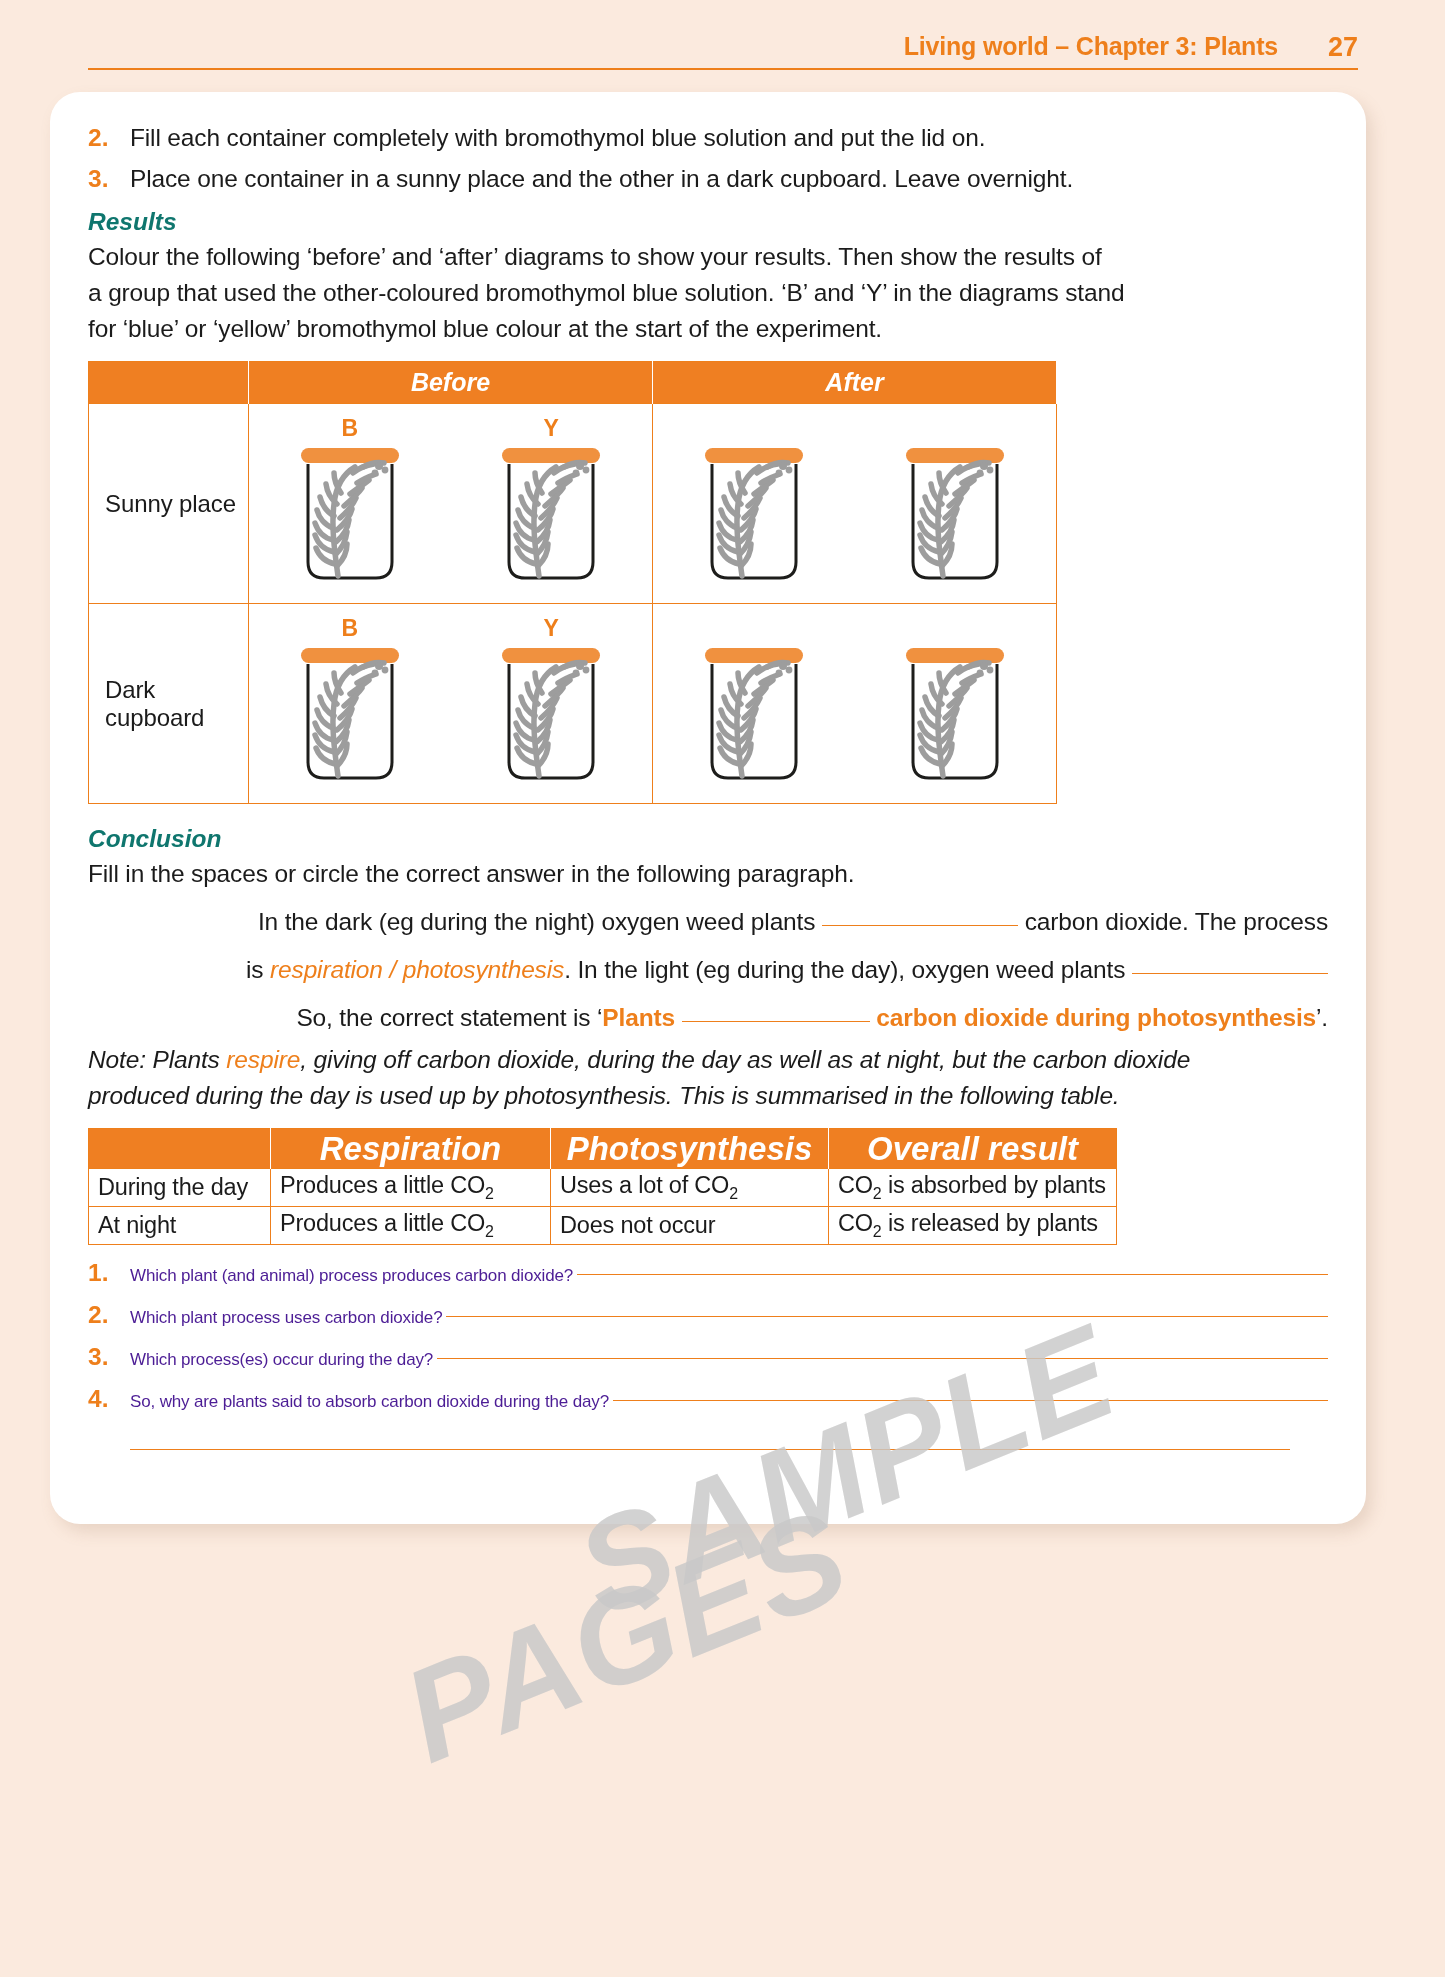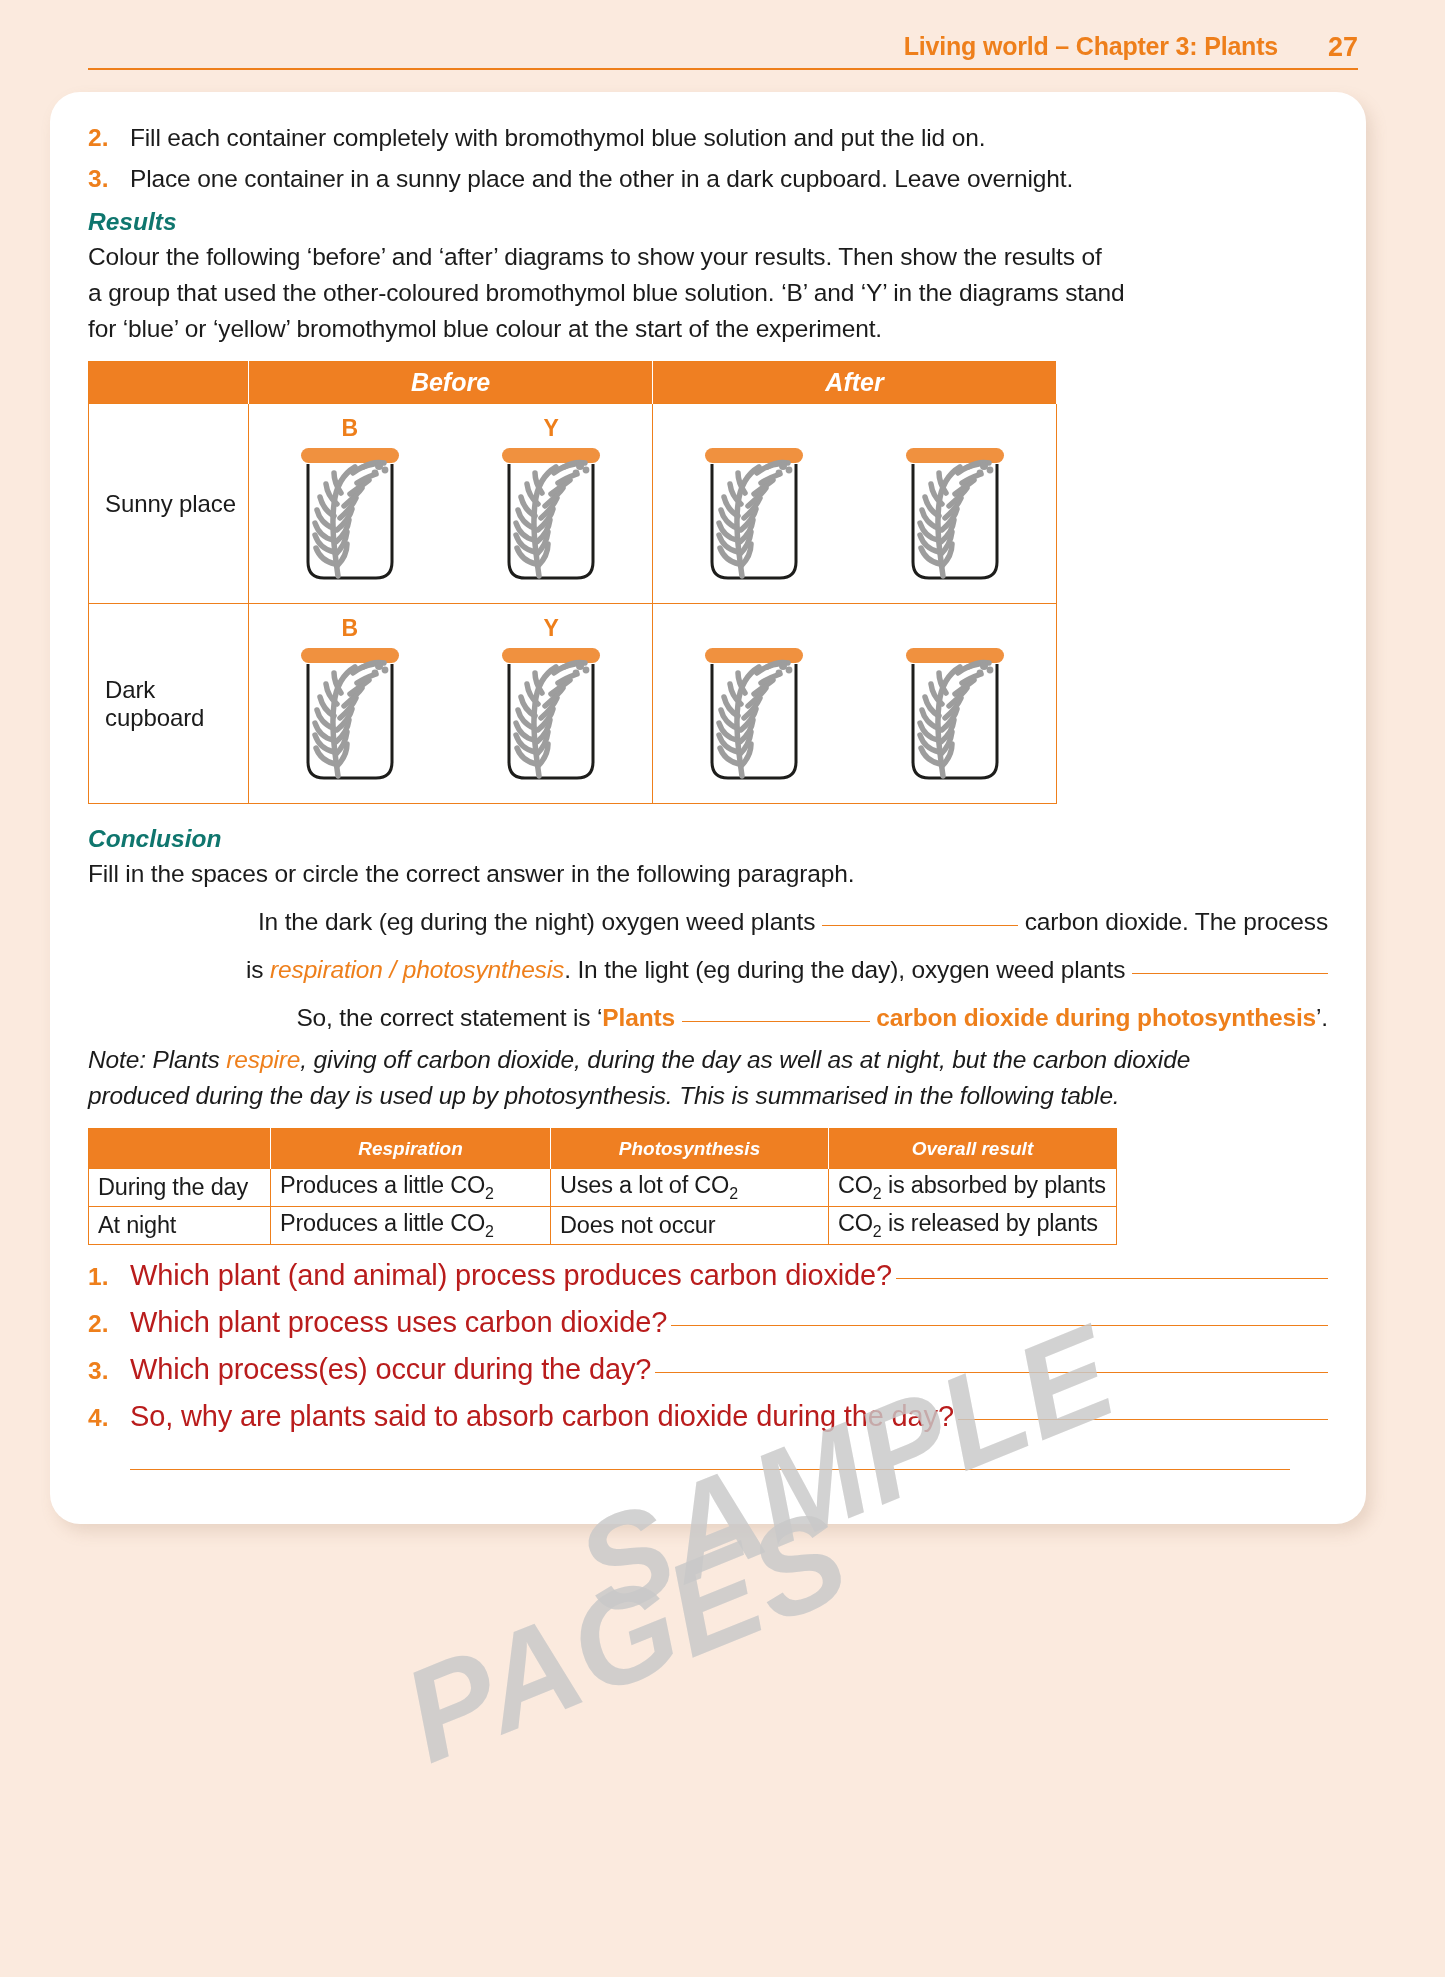--- a/index.html
+++ b/index.html
@@ -169,21 +169,21 @@
     width: 968px;
     border-collapse: collapse;
     border: 1px solid #ee7f1b;
     table-layout: fixed;
   }
   .sum-table th {
     background: #ef7f22;
     color: #ffffff;
     font-style: italic;
     font-weight: bold;
-    font-size: 19px;
+    font-size: 33px;
     height: 40px;
     border-left: 1px solid #ffffff;
   }
   .sum-table th.blank { border-left: none; }
   .sum-table td {
     border: 1px solid #ee7f1b;
     font-size: 23.5px;
     color: #1b1b1b;
     height: 38px;
     padding: 0 9px;
@@ -200,22 +200,22 @@
     margin-top: 14px;
   }
   .q-marker {
     color: #ee7f1b;
     font-weight: bold;
     font-size: 24.5px;
     width: 42px;
     flex: 0 0 42px;
   }
   .q-text {
-    font-size: 29px;
-    color: #b91c1c;
+    font-size: 17px;
+    color: #4c1d95;
     white-space: nowrap;
     letter-spacing: -0.15px;
     text-align: right;
   }
   .q-rule {
     flex: 1 1 auto;
     border-bottom: 1.6px solid #ee7f1b;
     height: 0;
     margin-left: 4px;
     transform: translateY(-6px);

